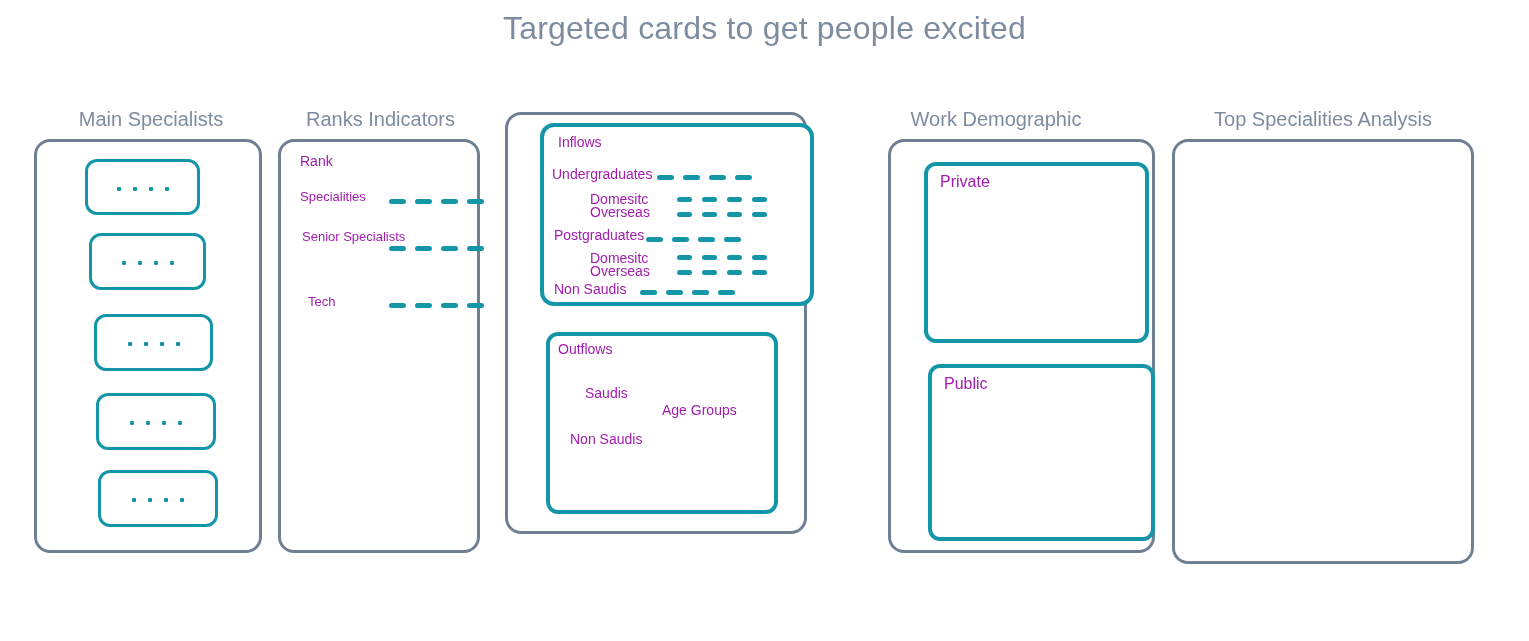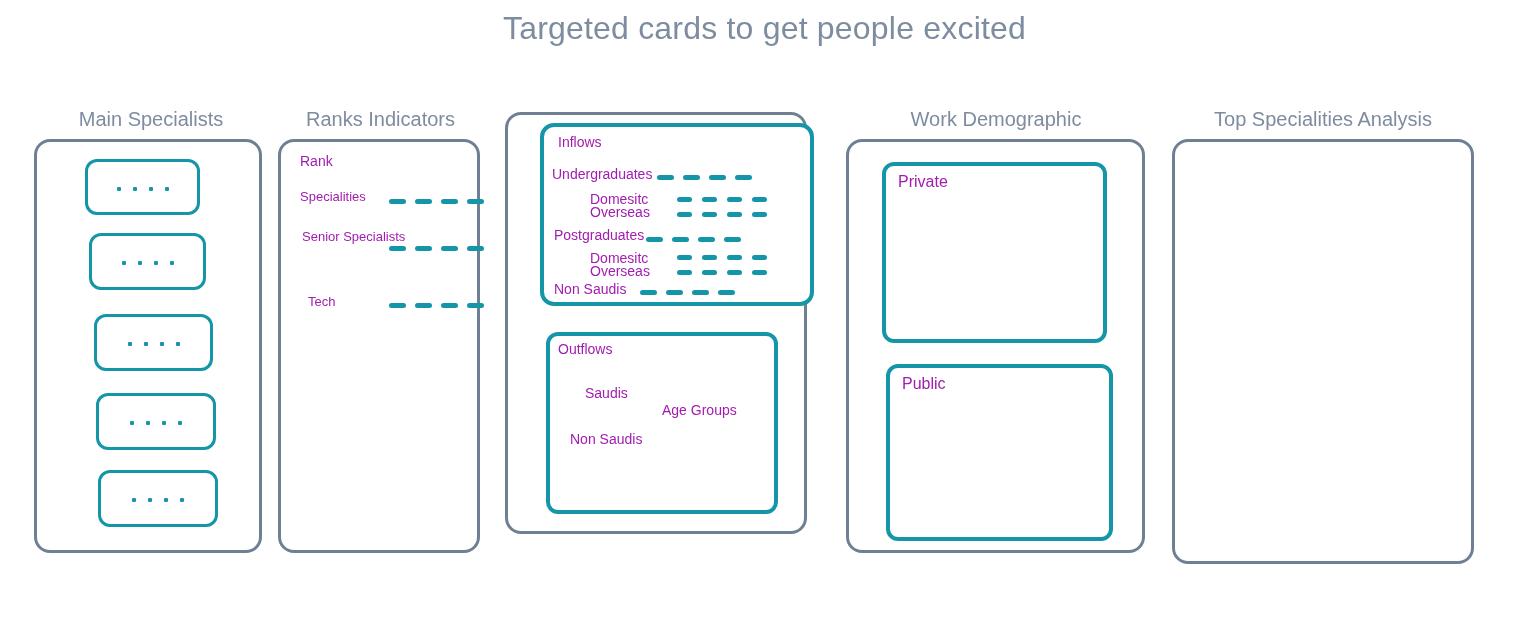--- a/index.html
+++ b/index.html
@@ -278,21 +278,21 @@
 
     </div>
 
   </div>
 </div>
 
 <div class="column" style="left:846px; top:108px; width:300px;">
 
   <div class="column-title">Work Demographic</div>
 
-  <div class="card-outer" style="width:299px; height:414px;">
+  <div class="card-outer" style="width:267px; height:414px;margin-left:42px;">
 
     <div class="box-teal thick" style="left:33px; top:20px; width:225px; height:181px;">
       <div class="lbl lg" style="left:12px; top:7px;">Private</div>
     </div>
 
     <div class="box-teal thick" style="left:37px; top:222px; width:227px; height:177px;">
       <div class="lbl lg" style="left:12px; top:7px;text-align:right;">Public</div>
     </div>
 
   </div>

